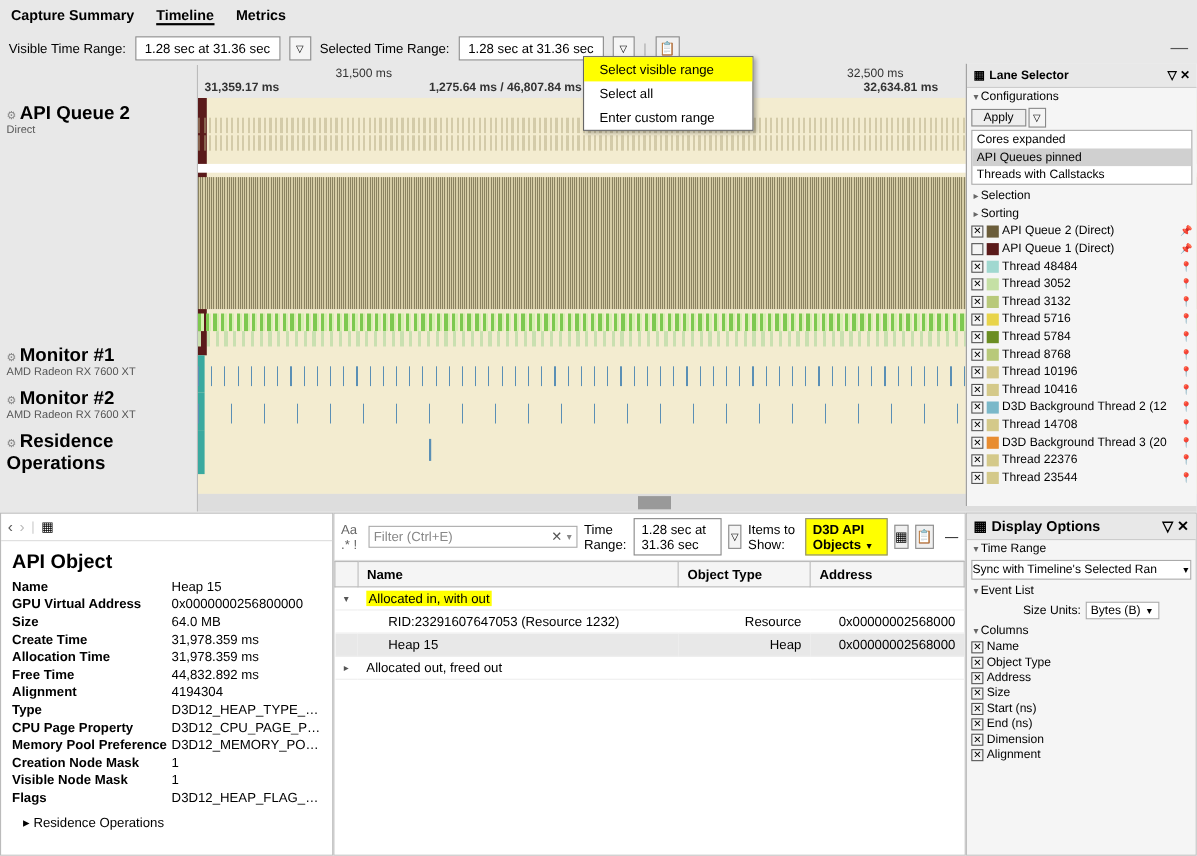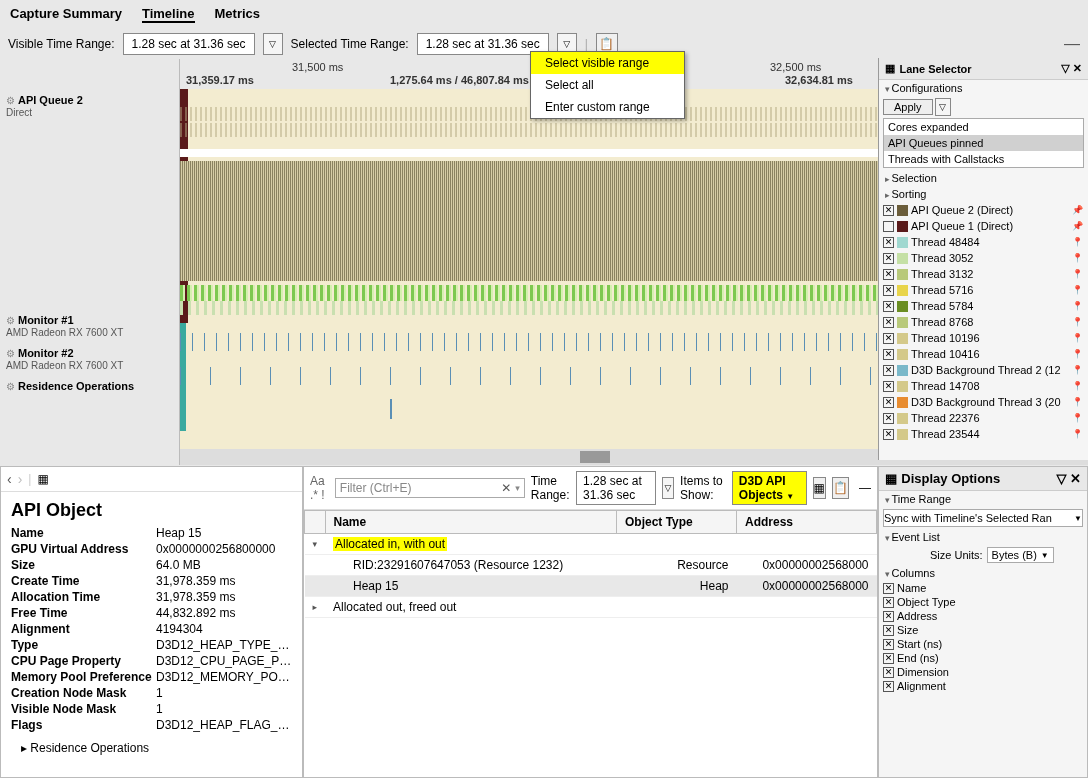--- a/index.html
+++ b/index.html
@@ -22,21 +22,21 @@
 .dropdown .mi { padding: 4px 14px; cursor: pointer; }
 .dropdown .mi.hl { background: #ffff00; }
 
 
 .timeline-wrap { display: flex; background: #e8e8e8; }
 .lane-labels { width: 180px; background: #e8e8e8; border-right: 1px solid #bbb; }
 .ruler { height: 30px; position: relative; font-size: 11px; color:#333; }
 .ruler .tick { position:absolute; top:2px; }
 .ruler .bold { font-weight: bold; }
 .lane-head { padding: 4px 6px; }
-.lane-head .ln { font-weight: bold; font-size: 11px; }
+.lane-head .ln { font-weight: bold; font-size: 17px; }
 .lane-head .sub { font-size: 10px; color: #555; }
 .gear { font-size: 10px; color:#888; margin-right:3px;}
 
 
 .tl-canvas { flex: 1; background: #f3ecd0; position: relative; overflow:hidden; height: 390px; }
 .tl-canvas .row { position:absolute; left:0; right:0; height:18px; }
 .brown-strip { background: linear-gradient(90deg, transparent 0, transparent 1%, rgba(110,100,60,0.6) 1.5%, transparent 2%, rgba(140,130,80,0.5) 3%, transparent 4%) repeat-x; background-size: 8px 100%; }
 .beige-strip { background: repeating-linear-gradient(90deg, rgba(180,170,130,0.5) 0 2px, transparent 2px 5px); }
 .dense-strip { background: repeating-linear-gradient(90deg, #8a8260 0 1px, #d6cda6 1px 2px); }
 .green-strip { background: repeating-linear-gradient(90deg, #7ec850 0 3px, #d6f0b0 3px 5px, transparent 5px 7px); }
@@ -138,21 +138,21 @@
     <div class="lane-head">
       <span class="gear">⚙</span><span class="ln">Monitor #2</span>
       <div class="sub">AMD Radeon RX 7600 XT</div>
     </div>
     <div class="lane-head">
       <span class="gear">⚙</span><span class="ln">Residence Operations</span>
     </div>
   </div>
   <div style="flex:1; position:relative;">
     <div class="ruler" style="background:#e8e8e8;">
-      <span class="tick" style="left:112px">31,500 ms</span>
+      <span class="tick" style="left:125px">31,500 ms</span>
       <span class="tick" style="left:350px">32</span>
       <span class="tick" style="left:590px">32,500 ms</span>
       <span class="tick bold" style="left:6px; top:15px">31,359.17 ms</span>
       <span class="tick bold" style="left:210px; top:15px">1,275.64 ms / 46,807.84 ms</span>
       <span class="tick bold" style="left:605px; top:15px">32,634.81 ms</span>
     </div>
     <div class="tl-canvas" style="height:360px;">
       <div class="red-bar"></div>
       <div class="row brown-strip" style="top:2px;height:14px;"></div>
       <div class="row beige-strip" style="top:18px;height:14px;"></div>

